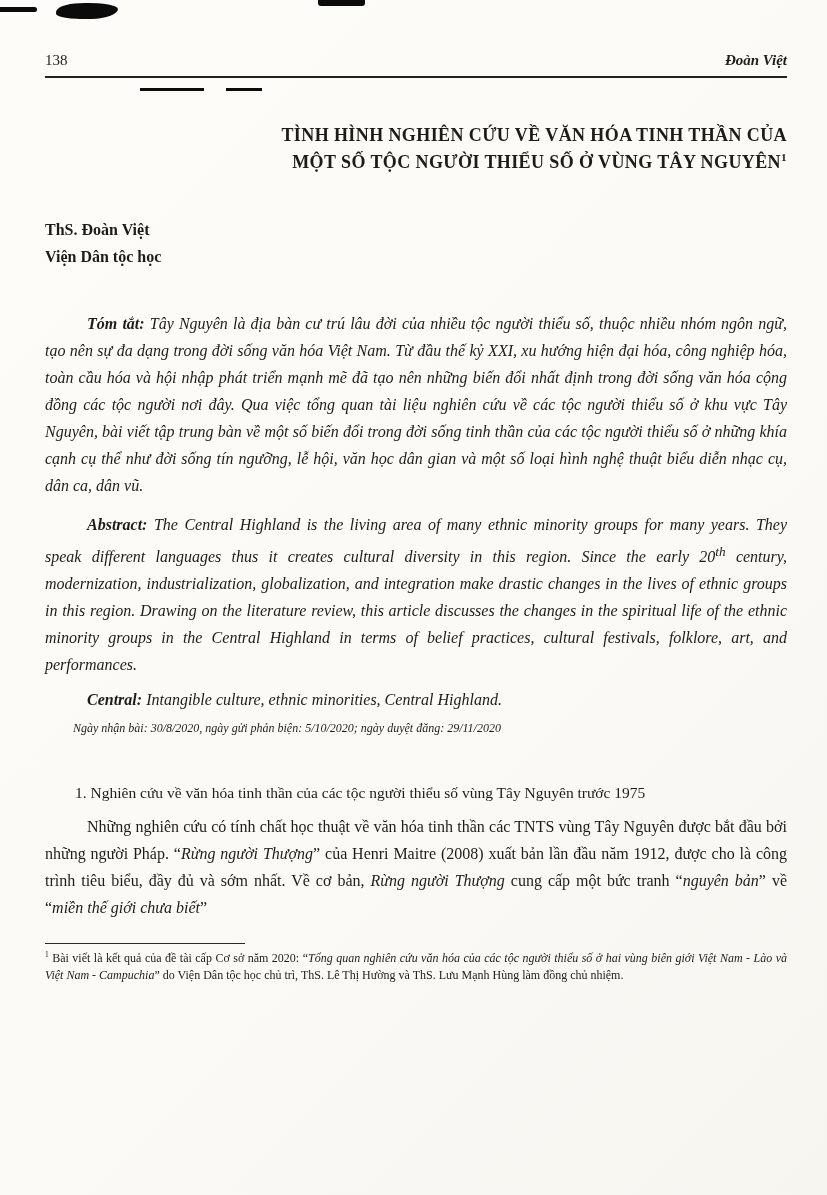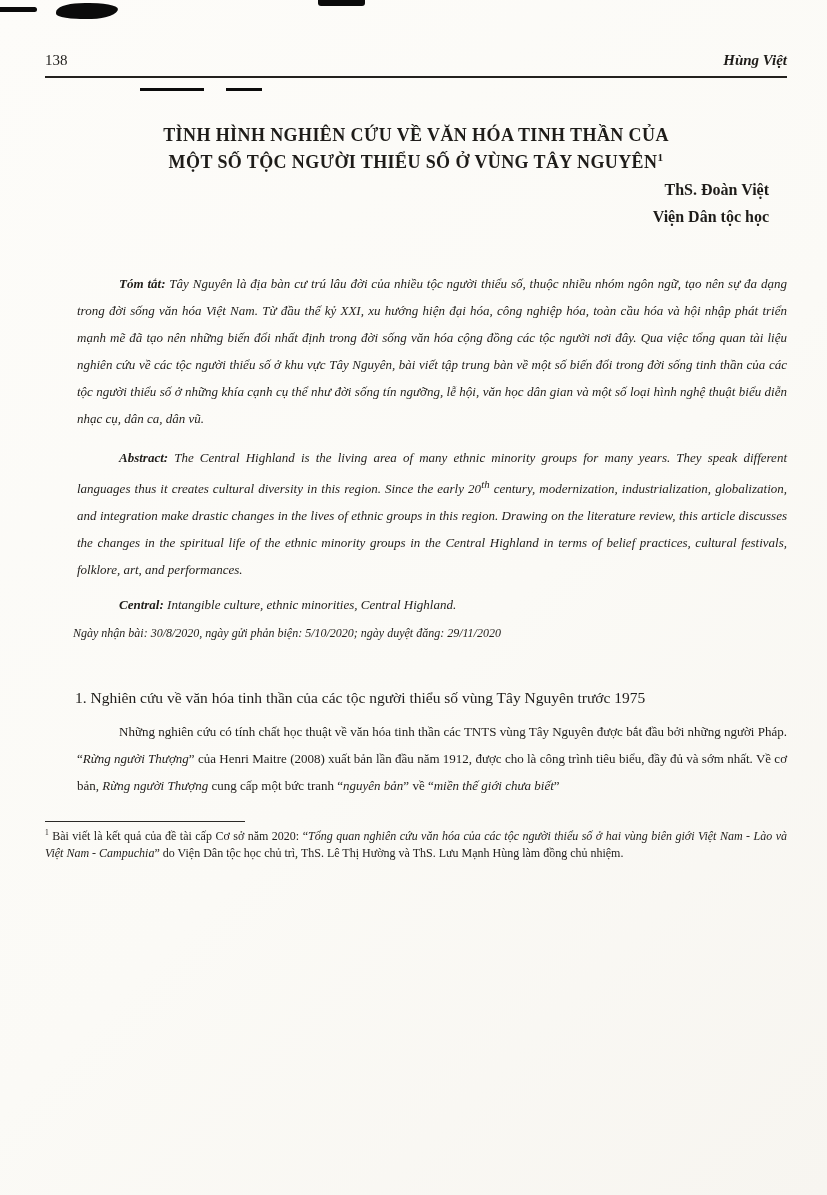--- a/index.html
+++ b/index.html
@@ -30,42 +30,41 @@
   }
   .running-head { font-style: italic; font-weight: bold; }
   .header-rule {
     border: none;
     border-top: 2.5px solid #23211e;
     margin-top: 7px;
   }
 
   h1.article-title {
     margin-top: 44px;
-    text-align: center;
+    text-align: right;
     font-size: 18px;
     font-weight: bold;
     line-height: 27px;
     letter-spacing: 0.4px;
   }
   h1 sup, .fn-ref { font-size: 0.62em; vertical-align: super; line-height: 0; }
 
   .byline {
-    text-align: right;
+    margin-top: 40px;
     font-weight: bold;
     font-size: 16px;
     line-height: 27px;
     padding-right: 18px;
   }
 
   p.para {
     text-align: justify;
-    font-size: 13px;
+    font-size: 16px;
     line-height: 27px;
     text-indent: 42px;
-    margin-left: 32px;
   }
   .abstract-vi { margin-top: 40px; font-style: italic; }
   .keywords-vi { margin-top: 12px; font-style: italic; }
   .abstract-en { margin-top: 12px; font-style: italic; }
   .keywords-en { margin-top: 8px;  font-style: italic; }
   .lead { font-weight: bold; font-style: italic; }
   .dates-line { margin-top: 8px; font-style: italic; font-size: 12px; text-indent: 28px; }
 
   h2.section-heading {
     margin-top: 42px;
@@ -97,21 +96,21 @@
 <div class="artifact art-blob"></div>
 <div class="artifact art-edge"></div>
 <div class="artifact art-top"></div>
 <div class="artifact art-dash1"></div>
 <div class="artifact art-dash2"></div>
 
 <div class="page-inner">
 
   <header class="running">
     <span class="page-number">138</span>
-    <span class="running-head">Hùng Việt</span>
+    <span class="running-head">Đoàn Việt</span>
   </header>
   <hr class="header-rule">
 
   <h1 class="article-title">
     <span>TÌNH HÌNH NGHIÊN CỨU VỀ VĂN HÓA TINH THẦN CỦA</span><br>
     <span>MỘT SỐ TỘC NGƯỜI THIỂU SỐ Ở VÙNG TÂY NGUYÊN</span><sup>1</sup>
   </h1>
 
   <div class="byline">
     <div>ThS. Đoàn Việt</div>

